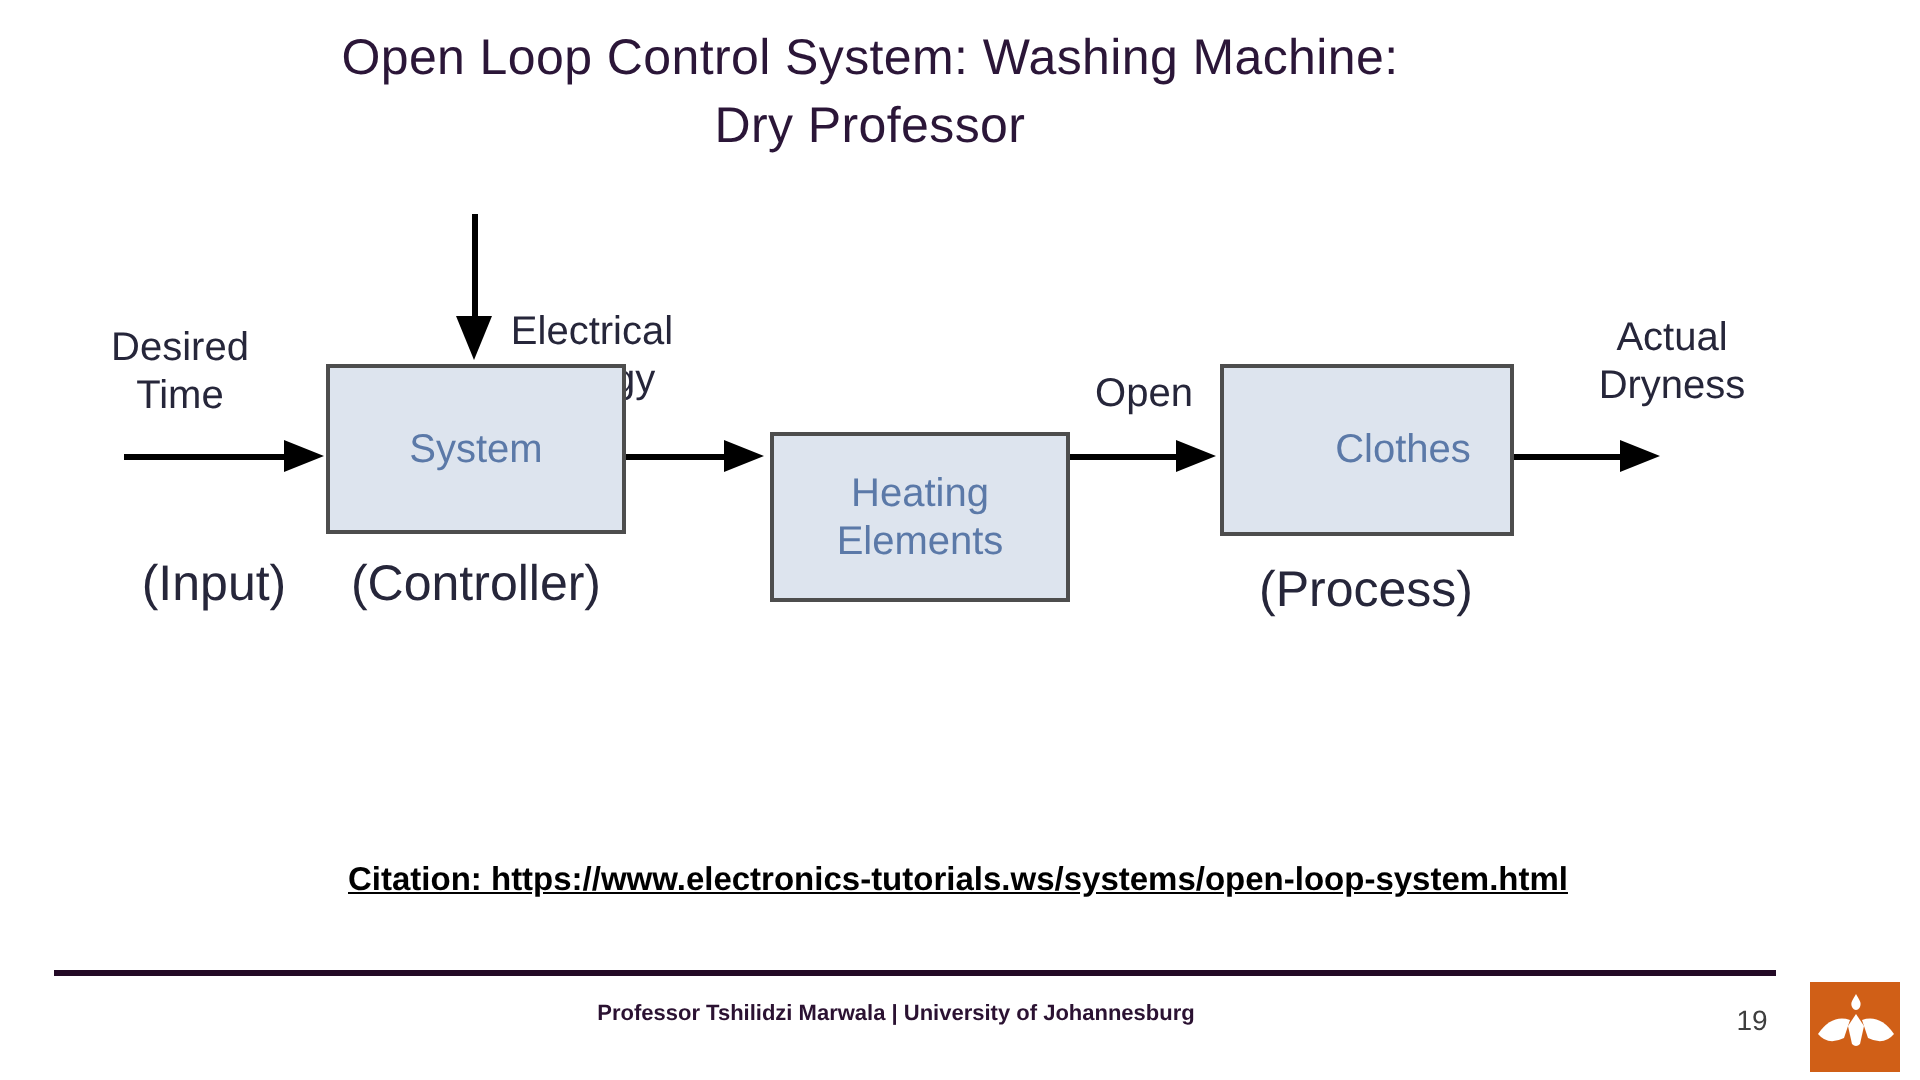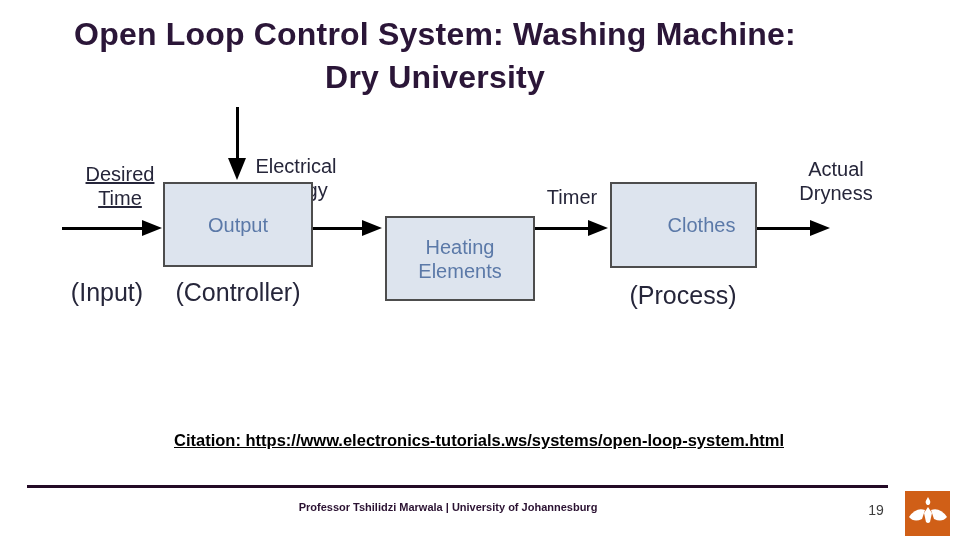--- a/index.html
+++ b/index.html
@@ -3,21 +3,21 @@
 <meta charset="utf-8">
 <style>
   html,body{margin:0;padding:0;background:#ffffff;}
   .slide{
     position:relative;width:960px;height:540px;background:#ffffff;overflow:hidden;
     font-family:"Liberation Sans",sans-serif;
   }
   
   .title{
     position:absolute;left:0;top:13px;width:870px;text-align:center;
-    color:#2b1638;font-weight:bold;font-size:32px;line-height:1.35;
+    color:#2b1638;font-weight:normal;font-size:25px;line-height:1.35;
     letter-spacing:.2px;
   }
   
   .block{
     position:absolute;background:#dde4ee;border:2px solid #4d4d4d;
     display:flex;align-items:center;justify-content:center;text-align:center;
     box-sizing:border-box;
   }
   .block-label{
     color:#5b79a8;font-size:20px;line-height:1.2;white-space:pre-line;
@@ -26,21 +26,21 @@
   .b2{left:385px;top:182px;width:150px;height:85px;margin-top:34px;}
   .b3{left:610px;top:182px;width:147px;height:86px;padding-left:36px;}
 
   .dlabel{
     position:absolute;color:#26263a;font-size:20px;line-height:1.2;
     text-align:center;white-space:pre-line;
   }
   .plabel{
     position:absolute;color:#26263a;font-size:25px;text-align:center;
   }
-  .lbl-desired{left:64px;top:162px;width:112px;text-decoration:underline;}
+  .lbl-desired{left:34px;top:162px;width:112px;}
   .lbl-electrical{left:240px;top:109px;width:112px;margin-top:45px;}
   .lbl-heat{left:543px;top:185px;width:58px;}
   .lbl-actual{left:788px;top:157px;width:96px;}
   .sub-input{left:55px;top:278px;width:104px;}
   .sub-controller{left:160px;top:278px;width:156px;}
   .sub-output{left:382px;top:281px;width:156px;}
   .sub-process{left:605px;top:281px;width:156px;}
 
   .harrow{position:absolute;height:3px;background:#000;}
   .ahead-r{position:absolute;width:0;height:0;
@@ -76,44 +76,44 @@
     background:#d05f17;display:flex;align-items:center;justify-content:center;
   }
 </style>
 </head>
 <body>
 
 <div class="slide">
 
   <div class="title">
     <div>Open Loop Control System: Washing Machine:</div>
-    <div>Dry University</div>
+    <div>Dry Professor</div>
   </div>
 
   <div class="dlabel lbl-desired">Desired
 Time</div>
   <div class="dlabel lbl-electrical">Electrical
 Energy</div>
-  <div class="dlabel lbl-heat">Timer</div>
+  <div class="dlabel lbl-heat">Open</div>
   <div class="dlabel lbl-actual">Actual
 Dryness</div>
 
   <div class="harrow a-in"></div>
   <div class="ahead-r a-in-h"></div>
   <div class="varrow a-v"></div>
   <div class="ahead-d a-v-h"></div>
   <div class="harrow a-1"></div>
   <div class="ahead-r a-1-h"></div>
   <div class="harrow a-2"></div>
   <div class="ahead-r a-2-h"></div>
   <div class="harrow a-3"></div>
   <div class="ahead-r a-3-h"></div>
 
   <div class="block b1">
-    <span class="block-label">Output</span>
+    <span class="block-label">System</span>
   </div>
   <div class="block b2">
     <span class="block-label">Heating
 Elements</span>
   </div>
   <div class="block b3">
     <span class="block-label">Clothes</span>
   </div>
 
   <div class="plabel sub-input">(Input)</div>

